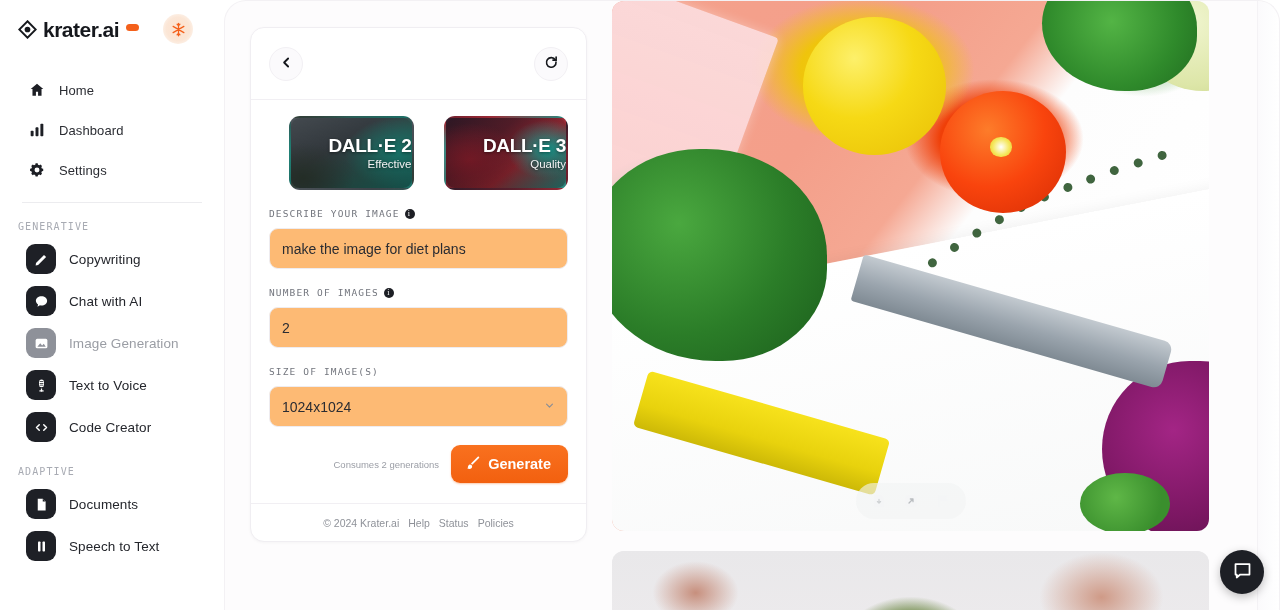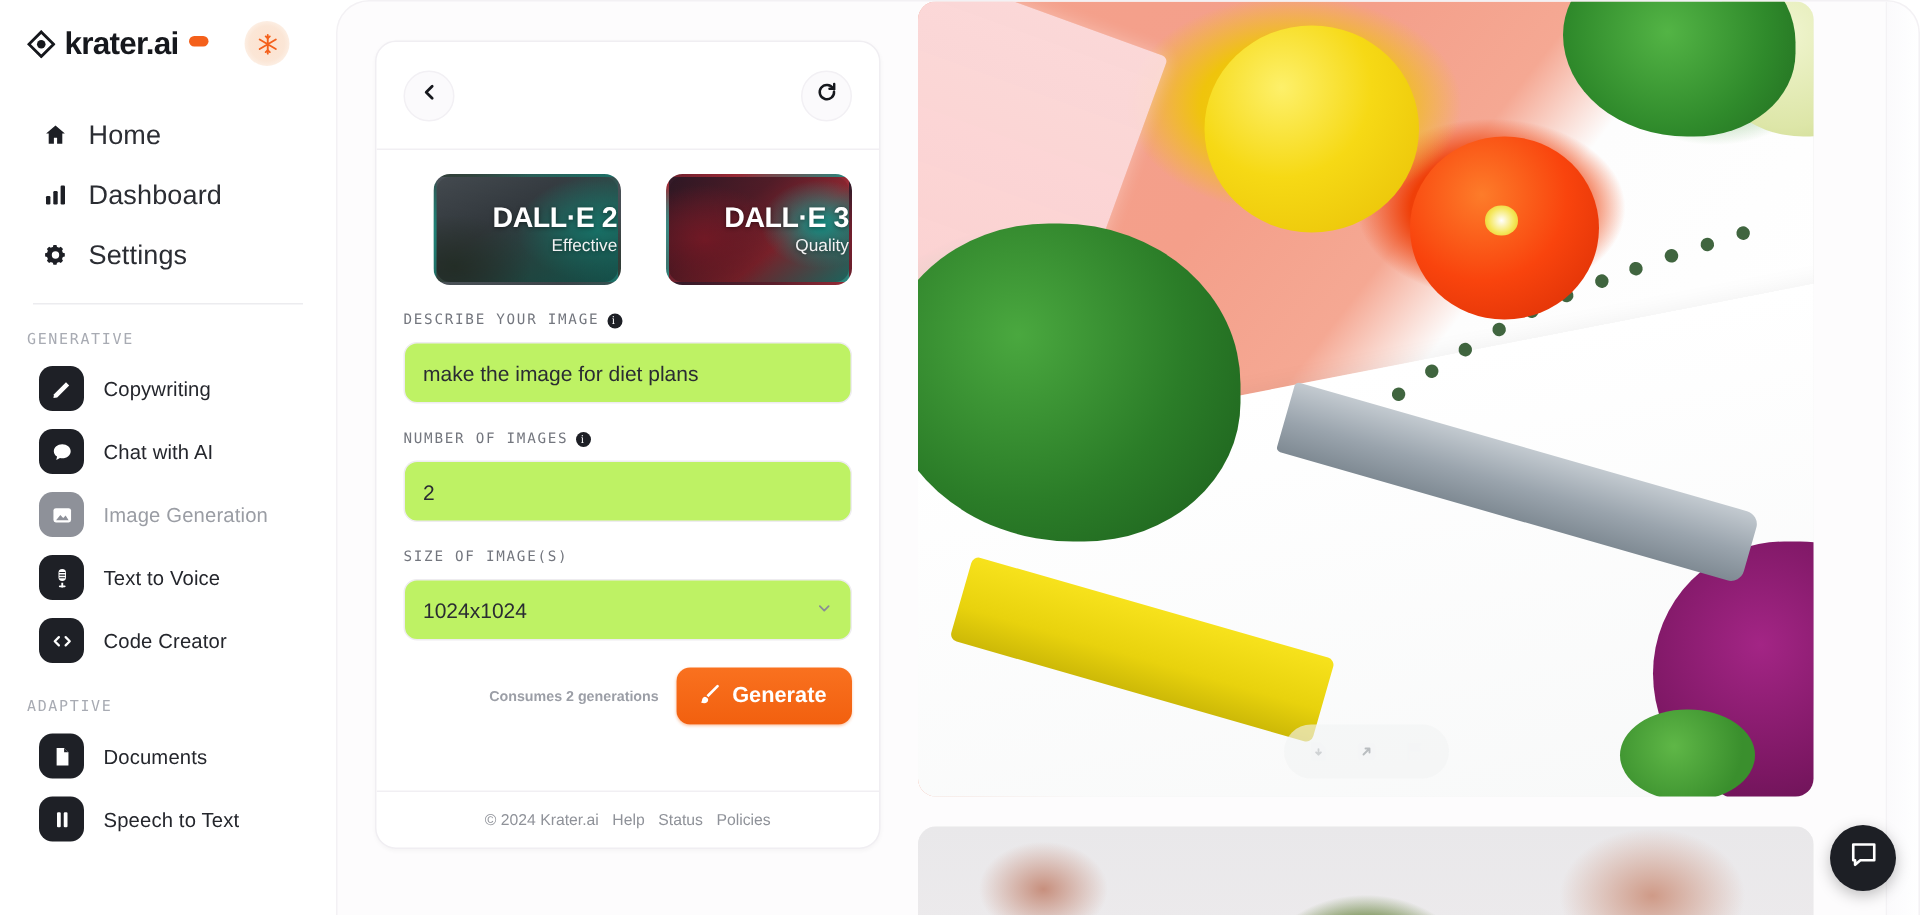--- a/index.html
+++ b/index.html
@@ -31,21 +31,21 @@
     margin-left: 18px; display:flex; align-items:center; justify-content:center; flex:0 0 30px;
   }
 
   .nav-top { margin-top: 12px; }
   .nav-row {
     display: flex; align-items: center; gap: 14px;
     height: 40px; padding-left: 28px; cursor: pointer;
     color: #1d1f25;
   }
   .nav-row .ico { width: 17px; height:17px; display:flex; align-items:center; justify-content:center; flex:0 0 17px; }
-  .nav-row .lbl { font-size: 18px; color: #2b2d33; letter-spacing:0.1px;}
+  .nav-row .lbl { font-size: 13px; color: #2b2d33; letter-spacing:0.1px;}
 
   .divider { height:1px; background:#ececef; margin: 12px 22px 0 22px; }
 
   .group-title {
     font-size: 10px; letter-spacing: 1.1px; color: #a8abb3;
     font-family: "DejaVu Sans Mono", monospace;
     padding-left: 18px; margin-top: 18px; margin-bottom: 6px;
   }
   .tool-row {
     display:flex; align-items:center; gap: 13px;
@@ -134,43 +134,43 @@
     position:relative; z-index:2; color:#fff; font-size: 19px; font-weight: 800;
     letter-spacing: -0.3px; text-shadow: 0 1px 3px rgba(0,0,0,.45); line-height:1.05;
   }
   .model-sub {
     position:relative; z-index:2; color:#f2f2f3; font-size: 11.5px; margin-top: 2px;
     text-shadow: 0 1px 3px rgba(0,0,0,.45);
   }
 
   .input-box {
     width: 100%; height: 41px; border-radius: 9px;
-    border: 1px solid #eeecf0; background:#bef264;
+    border: 1px solid #eeecf0; background:#fdba74;
     display:flex; align-items:center; padding: 15px 12px;
     font-size: 14px; color:#2a2c32;
     margin-bottom: 18px;
   }
   .input-box.select { justify-content: space-between; cursor:pointer; }
   .input-box .chev { color:#8a8d95; font-size: 11px; }
 
   .gen-row { display:flex; align-items:center; justify-content:flex-end; gap: 12px; margin-top: 4px; margin-bottom: 6px; }
-  .consume { font-size: 9.5px; color:#9b9ea6;font-weight:bold; }
+  .consume { font-size: 9.5px; color:#9b9ea6; }
   .gen-btn {
     display:flex; align-items:center; gap: 8px;
     height: 38px; padding: 0 17px 0 14px; border-radius: 9px;
     background: linear-gradient(180deg,#f9711f 0%, #f2600f 100%);
     color:#fff; font-size: 14.5px; font-weight: 700; cursor:pointer;
     box-shadow: 0 1px 2px rgba(242,96,15,.35);
     border: none;
   }
 
   .panel-foot {
     border-top: 1px solid #f1eff3;
     height: 38px; display:flex; align-items:center; justify-content:center;
-    gap: 9px; font-size: 10.5px; color:#8f9299;margin-top:24px;
+    gap: 9px; font-size: 10.5px; color:#8f9299;
   }
   .panel-foot a { color:#8f9299; text-decoration:none; cursor:pointer; }
 
   
   .results {
     position:absolute; left: 387px; top: 0; width: 625px; height: 610px;
     padding-top: 0;
   }
   .img-card {
     position: relative; width: 597px; border-radius: 12px; overflow:hidden;

